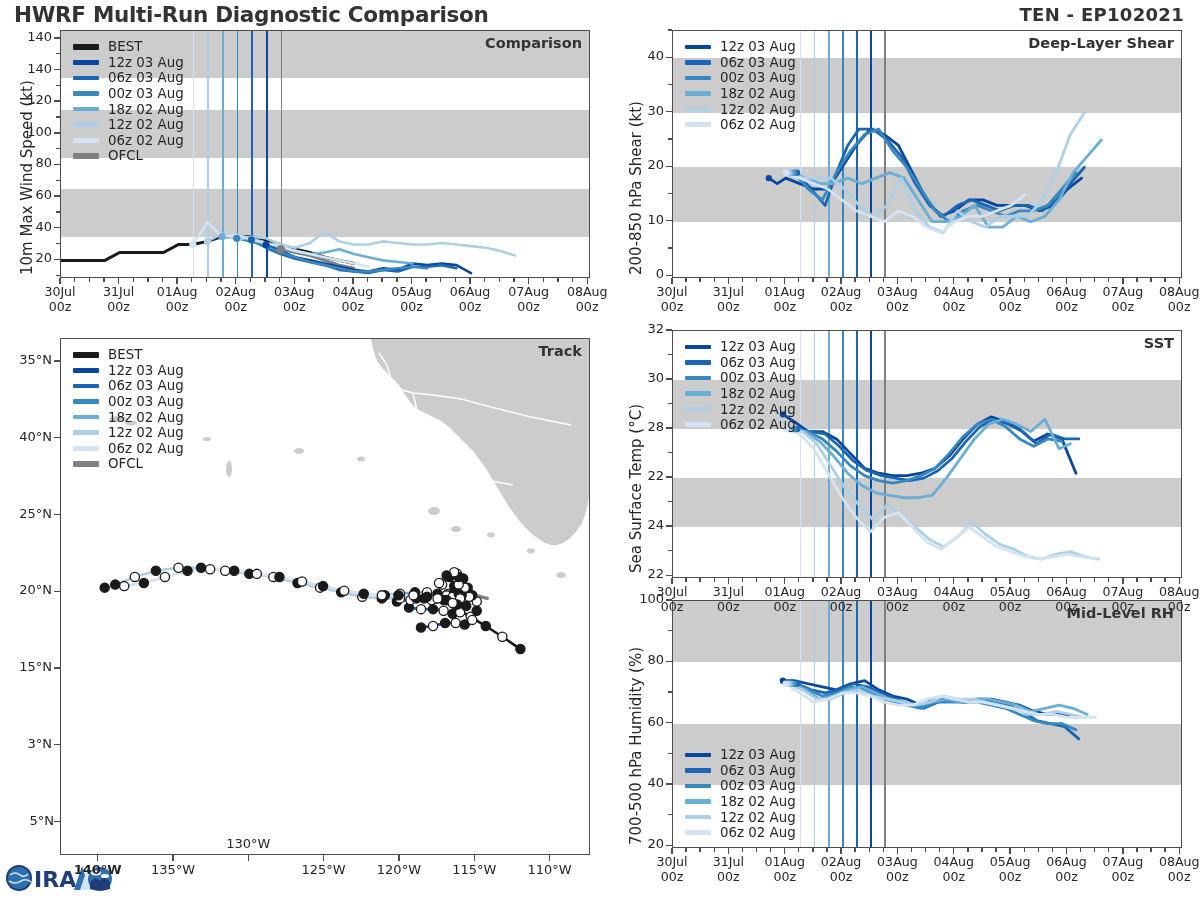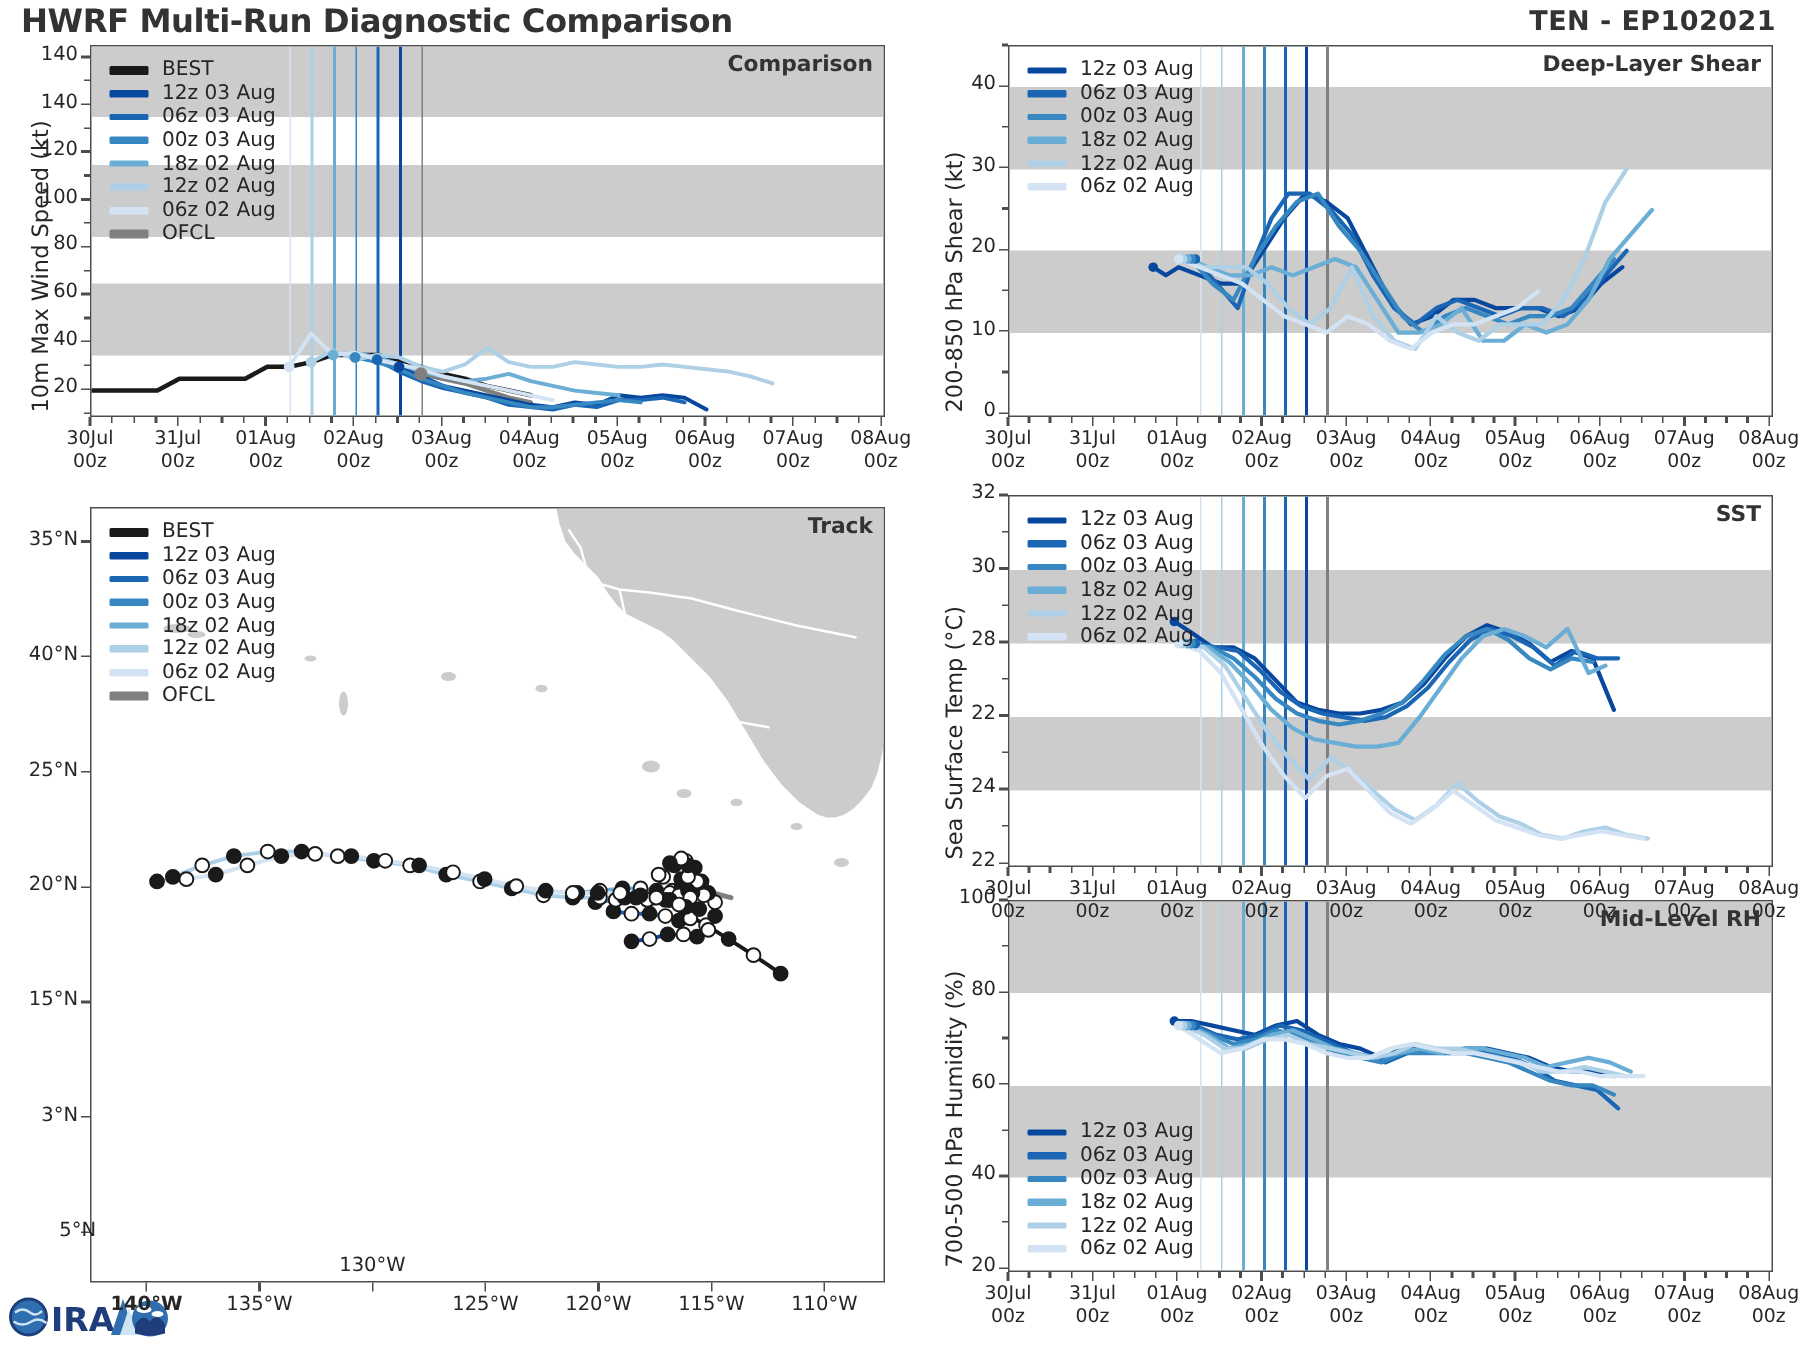--- a/index.html
+++ b/index.html
@@ -690,21 +690,21 @@
 <div class="xtick minor" style="position: absolute; left: 1093.97px; top: 848px; width: 1.4px; height: 3.5px; background: rgb(77, 77, 77);"></div>
 <div class="xtick minor" style="position: absolute; left: 1108.06px; top: 848px; width: 1.4px; height: 3.5px; background: rgb(77, 77, 77);"></div>
 <div class="xtick" style="position: absolute; left: 1122.14px; top: 848px; width: 1.4px; height: 6px; background: rgb(77, 77, 77);"></div>
 <div class="xlab" style="left:1088.8444444444444px;top:854px;width:68px;"><span>07Aug</span><br><span>00z</span></div>
 <div class="xtick minor" style="position: absolute; left: 1136.23px; top: 848px; width: 1.4px; height: 3.5px; background: rgb(77, 77, 77);"></div>
 <div class="xtick minor" style="position: absolute; left: 1150.32px; top: 848px; width: 1.4px; height: 3.5px; background: rgb(77, 77, 77);"></div>
 <div class="xtick minor" style="position: absolute; left: 1164.41px; top: 848px; width: 1.4px; height: 3.5px; background: rgb(77, 77, 77);"></div>
 <div class="xtick" style="position: absolute; left: 1178.5px; top: 848px; width: 1.4px; height: 6px; background: rgb(77, 77, 77);"></div>
 <div class="xlab" style="left:1145.2px;top:854px;width:68px;"><span>08Aug</span><br><span>00z</span></div>
 <div class="ytick" style="position: absolute; left: 54px; top: 820.801px; width: 6px; height: 1.4px; background: rgb(77, 77, 77);"></div>
-<div class="ylab" style="left:14px;top:812.5014925373134px;width:50px;">5°N</div>
+<div class="ylab" style="left:4px;top:812.5014925373134px;width:50px;">5°N</div>
 <div class="ytick" style="position: absolute; left: 54px; top: 744.055px; width: 6px; height: 1.4px; background: rgb(77, 77, 77);"></div>
 <div class="ylab" style="left:2px;top:735.755223880597px;width:50px;">3°N</div>
 <div class="ytick" style="position: absolute; left: 54px; top: 667.309px; width: 6px; height: 1.4px; background: rgb(77, 77, 77);"></div>
 <div class="ylab" style="left:2px;top:659.0089552238807px;width:50px;">15°N</div>
 <div class="ytick" style="position: absolute; left: 54px; top: 590.563px; width: 6px; height: 1.4px; background: rgb(77, 77, 77);"></div>
 <div class="ylab" style="left:2px;top:582.2626865671641px;width:50px;">20°N</div>
 <div class="ytick" style="position: absolute; left: 54px; top: 513.816px; width: 6px; height: 1.4px; background: rgb(77, 77, 77);"></div>
 <div class="ylab" style="left:2px;top:505.5164179104478px;width:50px;">25°N</div>
 <div class="ytick" style="position: absolute; left: 54px; top: 437.07px; width: 6px; height: 1.4px; background: rgb(77, 77, 77);"></div>
 <div class="ylab" style="left:2px;top:428.77014925373135px;width:50px;">40°N</div>

